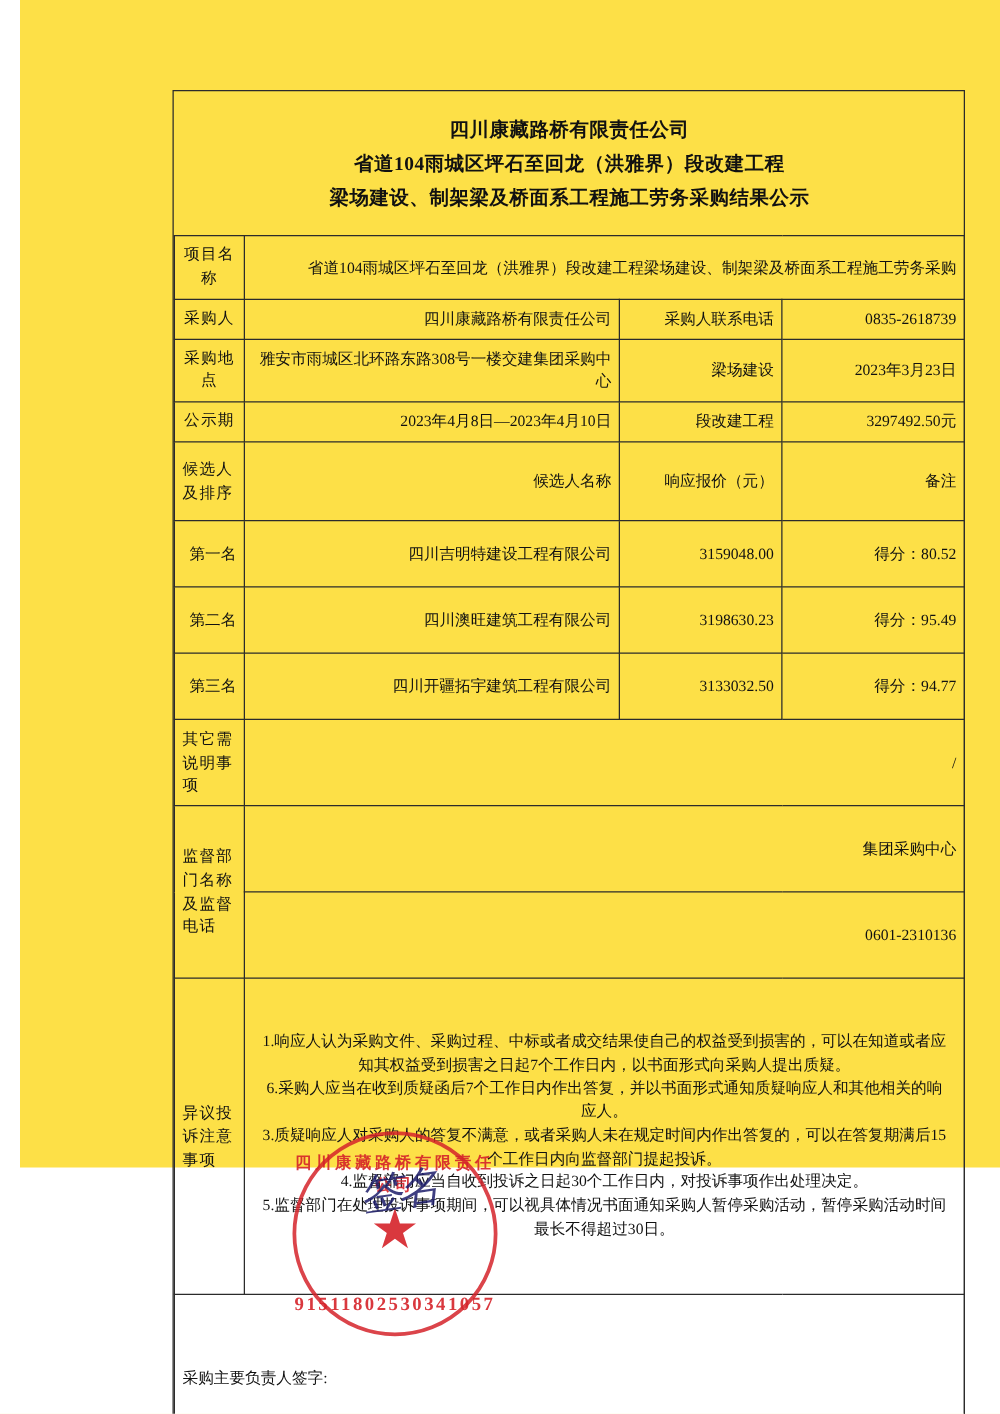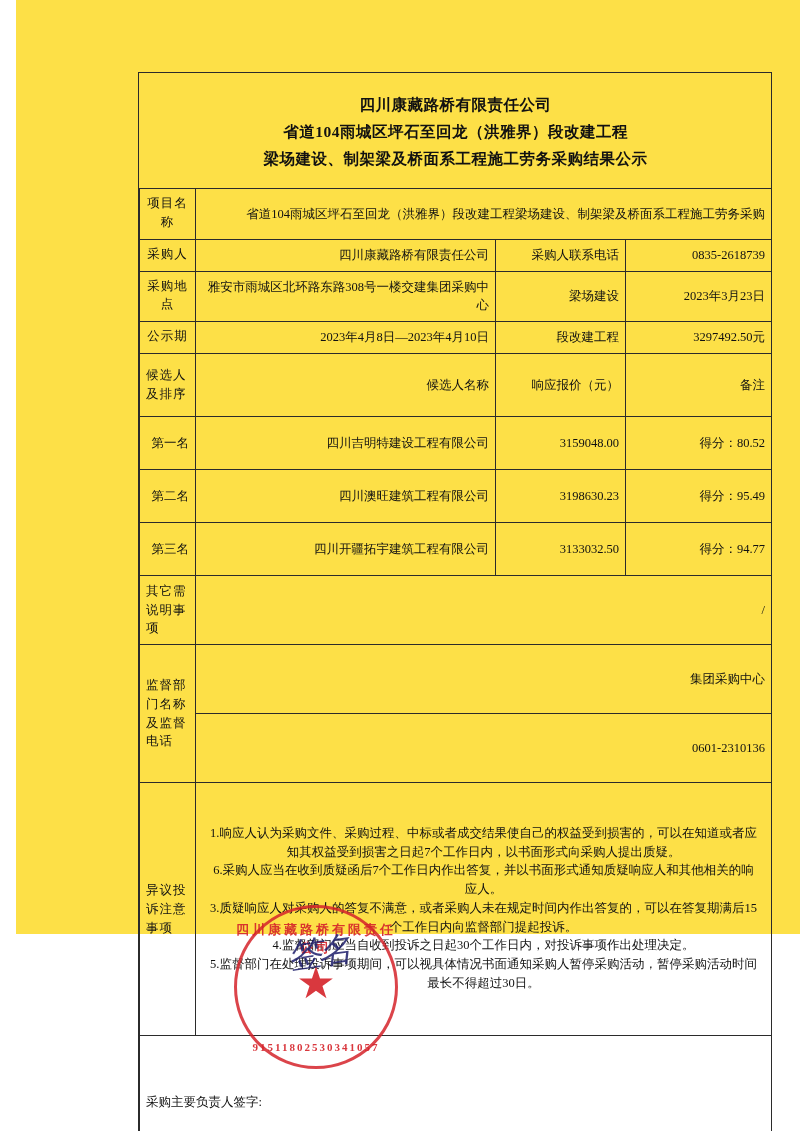--- a/index.html
+++ b/index.html
@@ -130,21 +130,21 @@
     opacity: 0.9;
     font-weight: bold;
   }
   .stamp .arc-text {
     top: 16px;
     font-size: 13px;
     letter-spacing: 3px;
   }
   .stamp .bottom-text {
     bottom: 16px;
-    font-size: 11px;
+    font-size: 15px;
     letter-spacing: 2px;
   }
   
   .signature {
     position: absolute;
     left: 272px;
     top: 930px;
     font-family: "Liberation Serif", serif;
     font-size: 34px;
     color: #1d1d6b;

